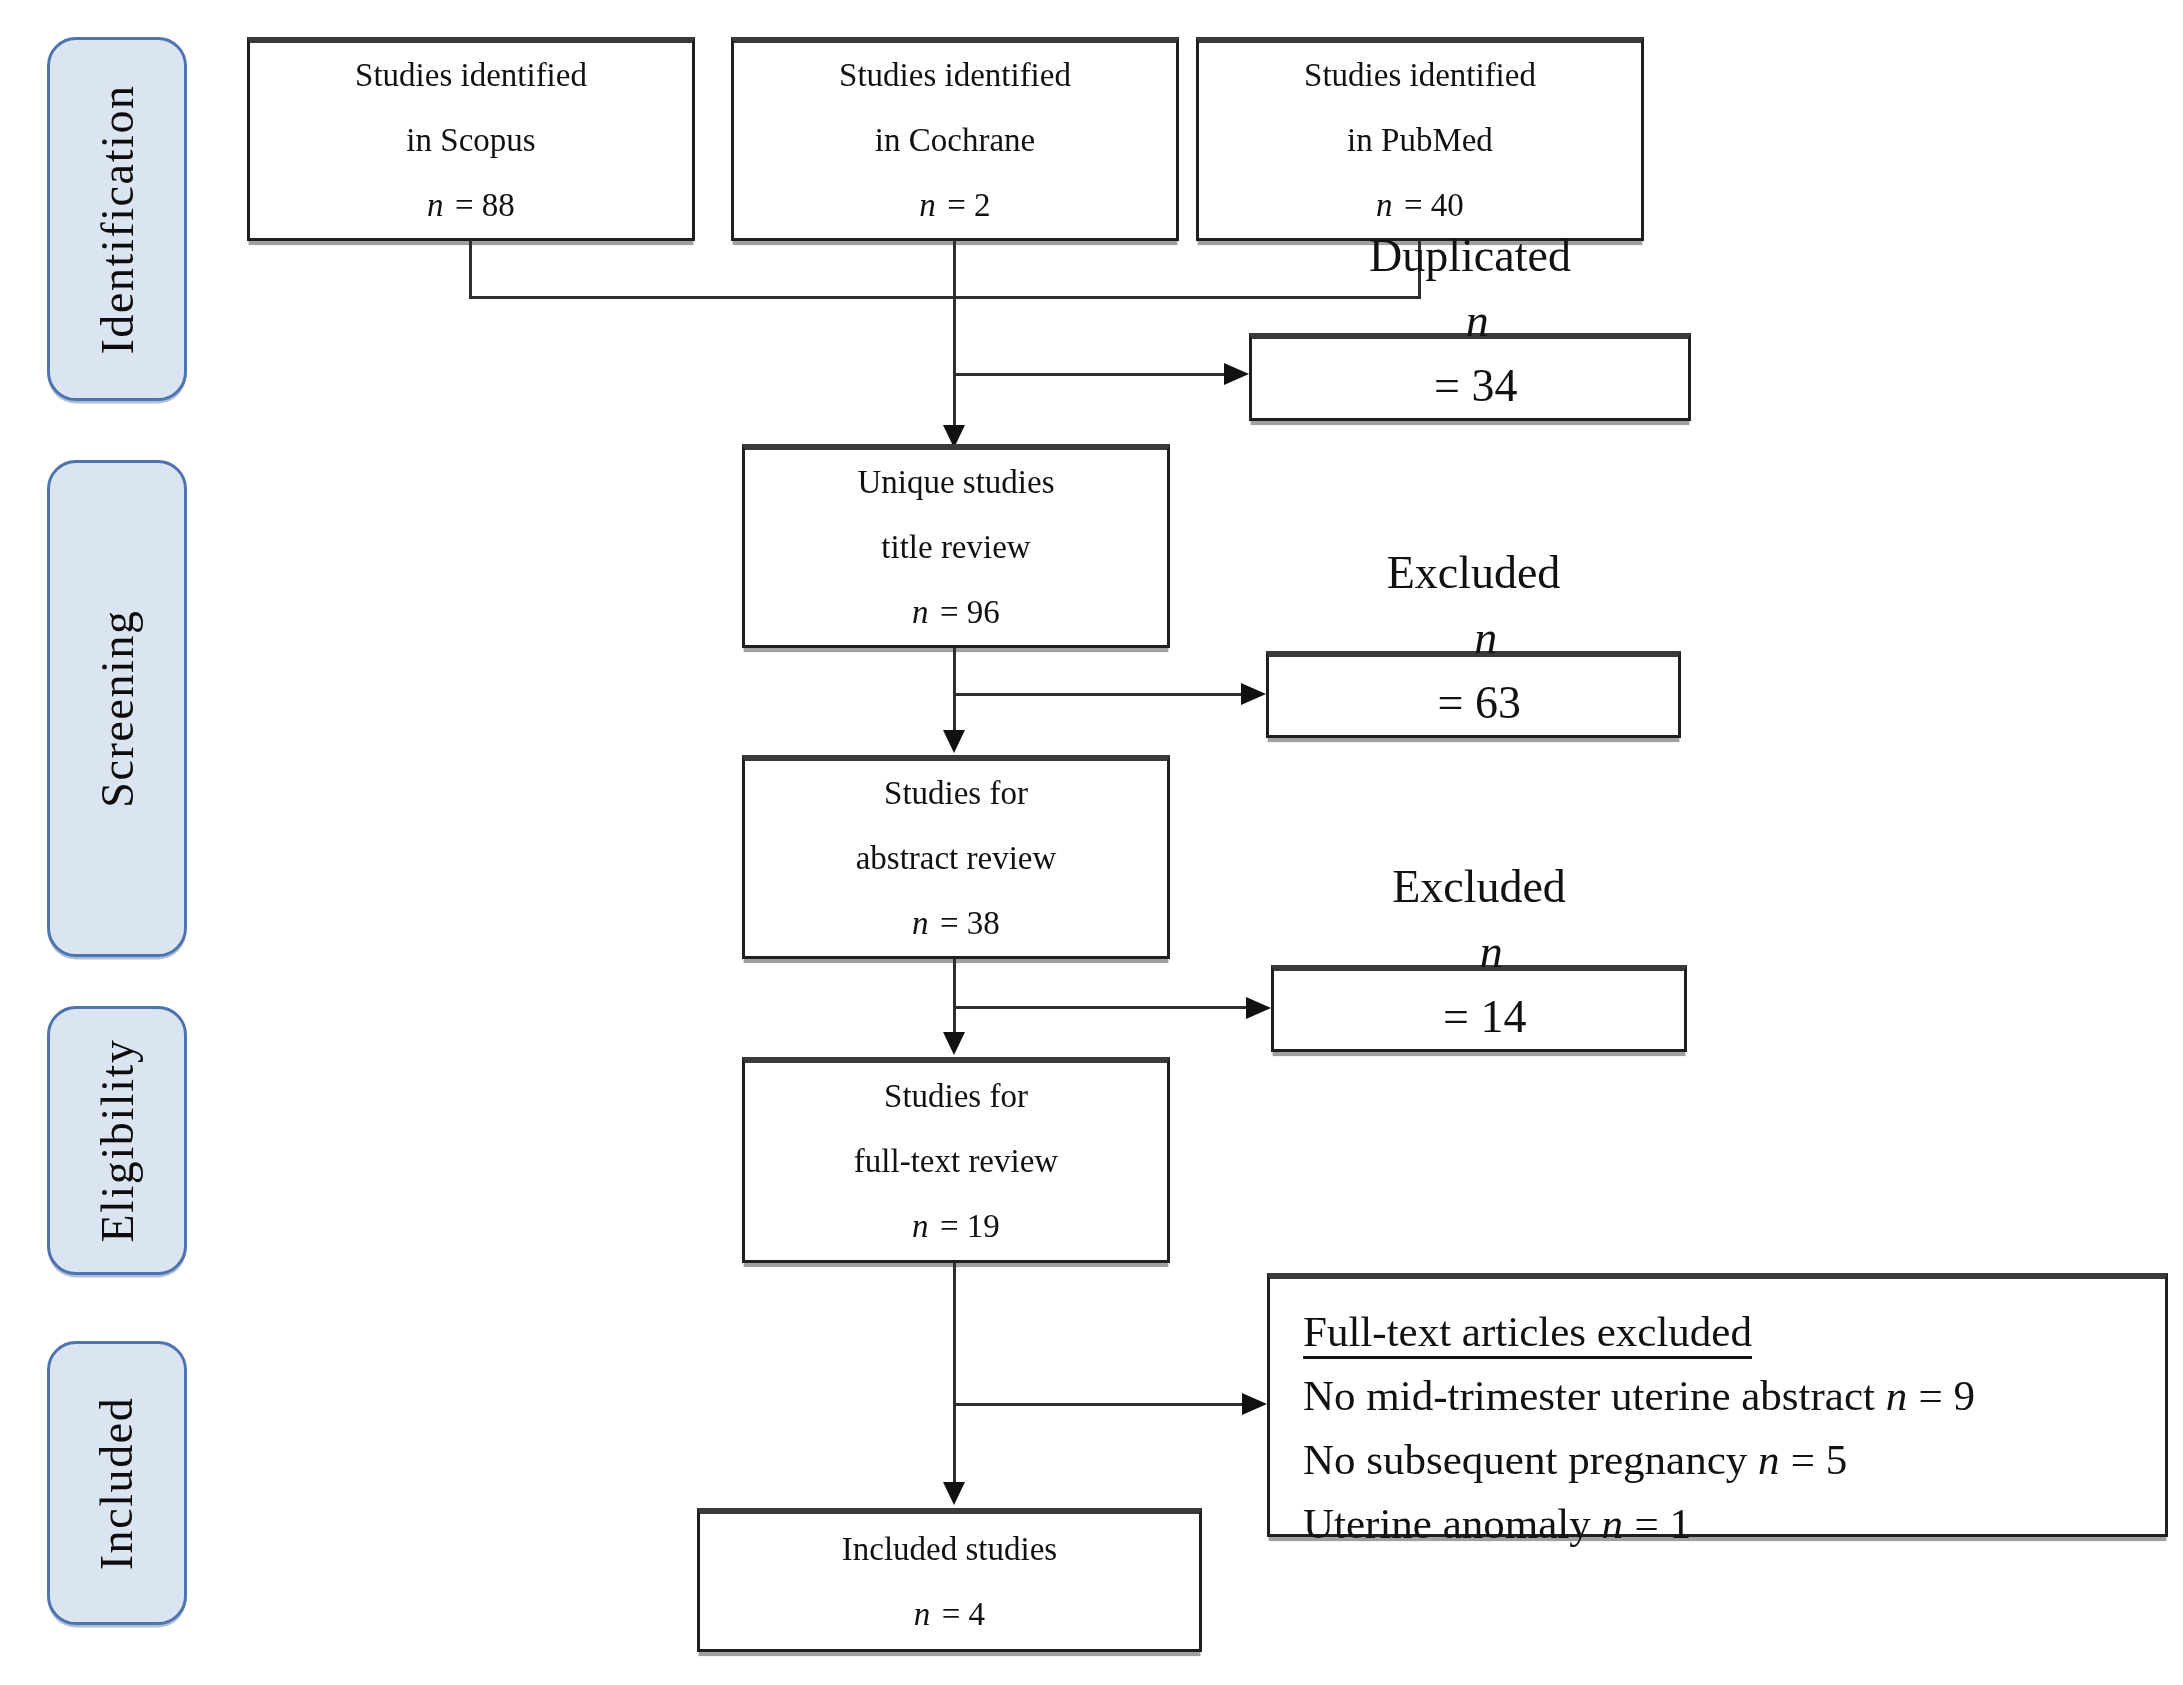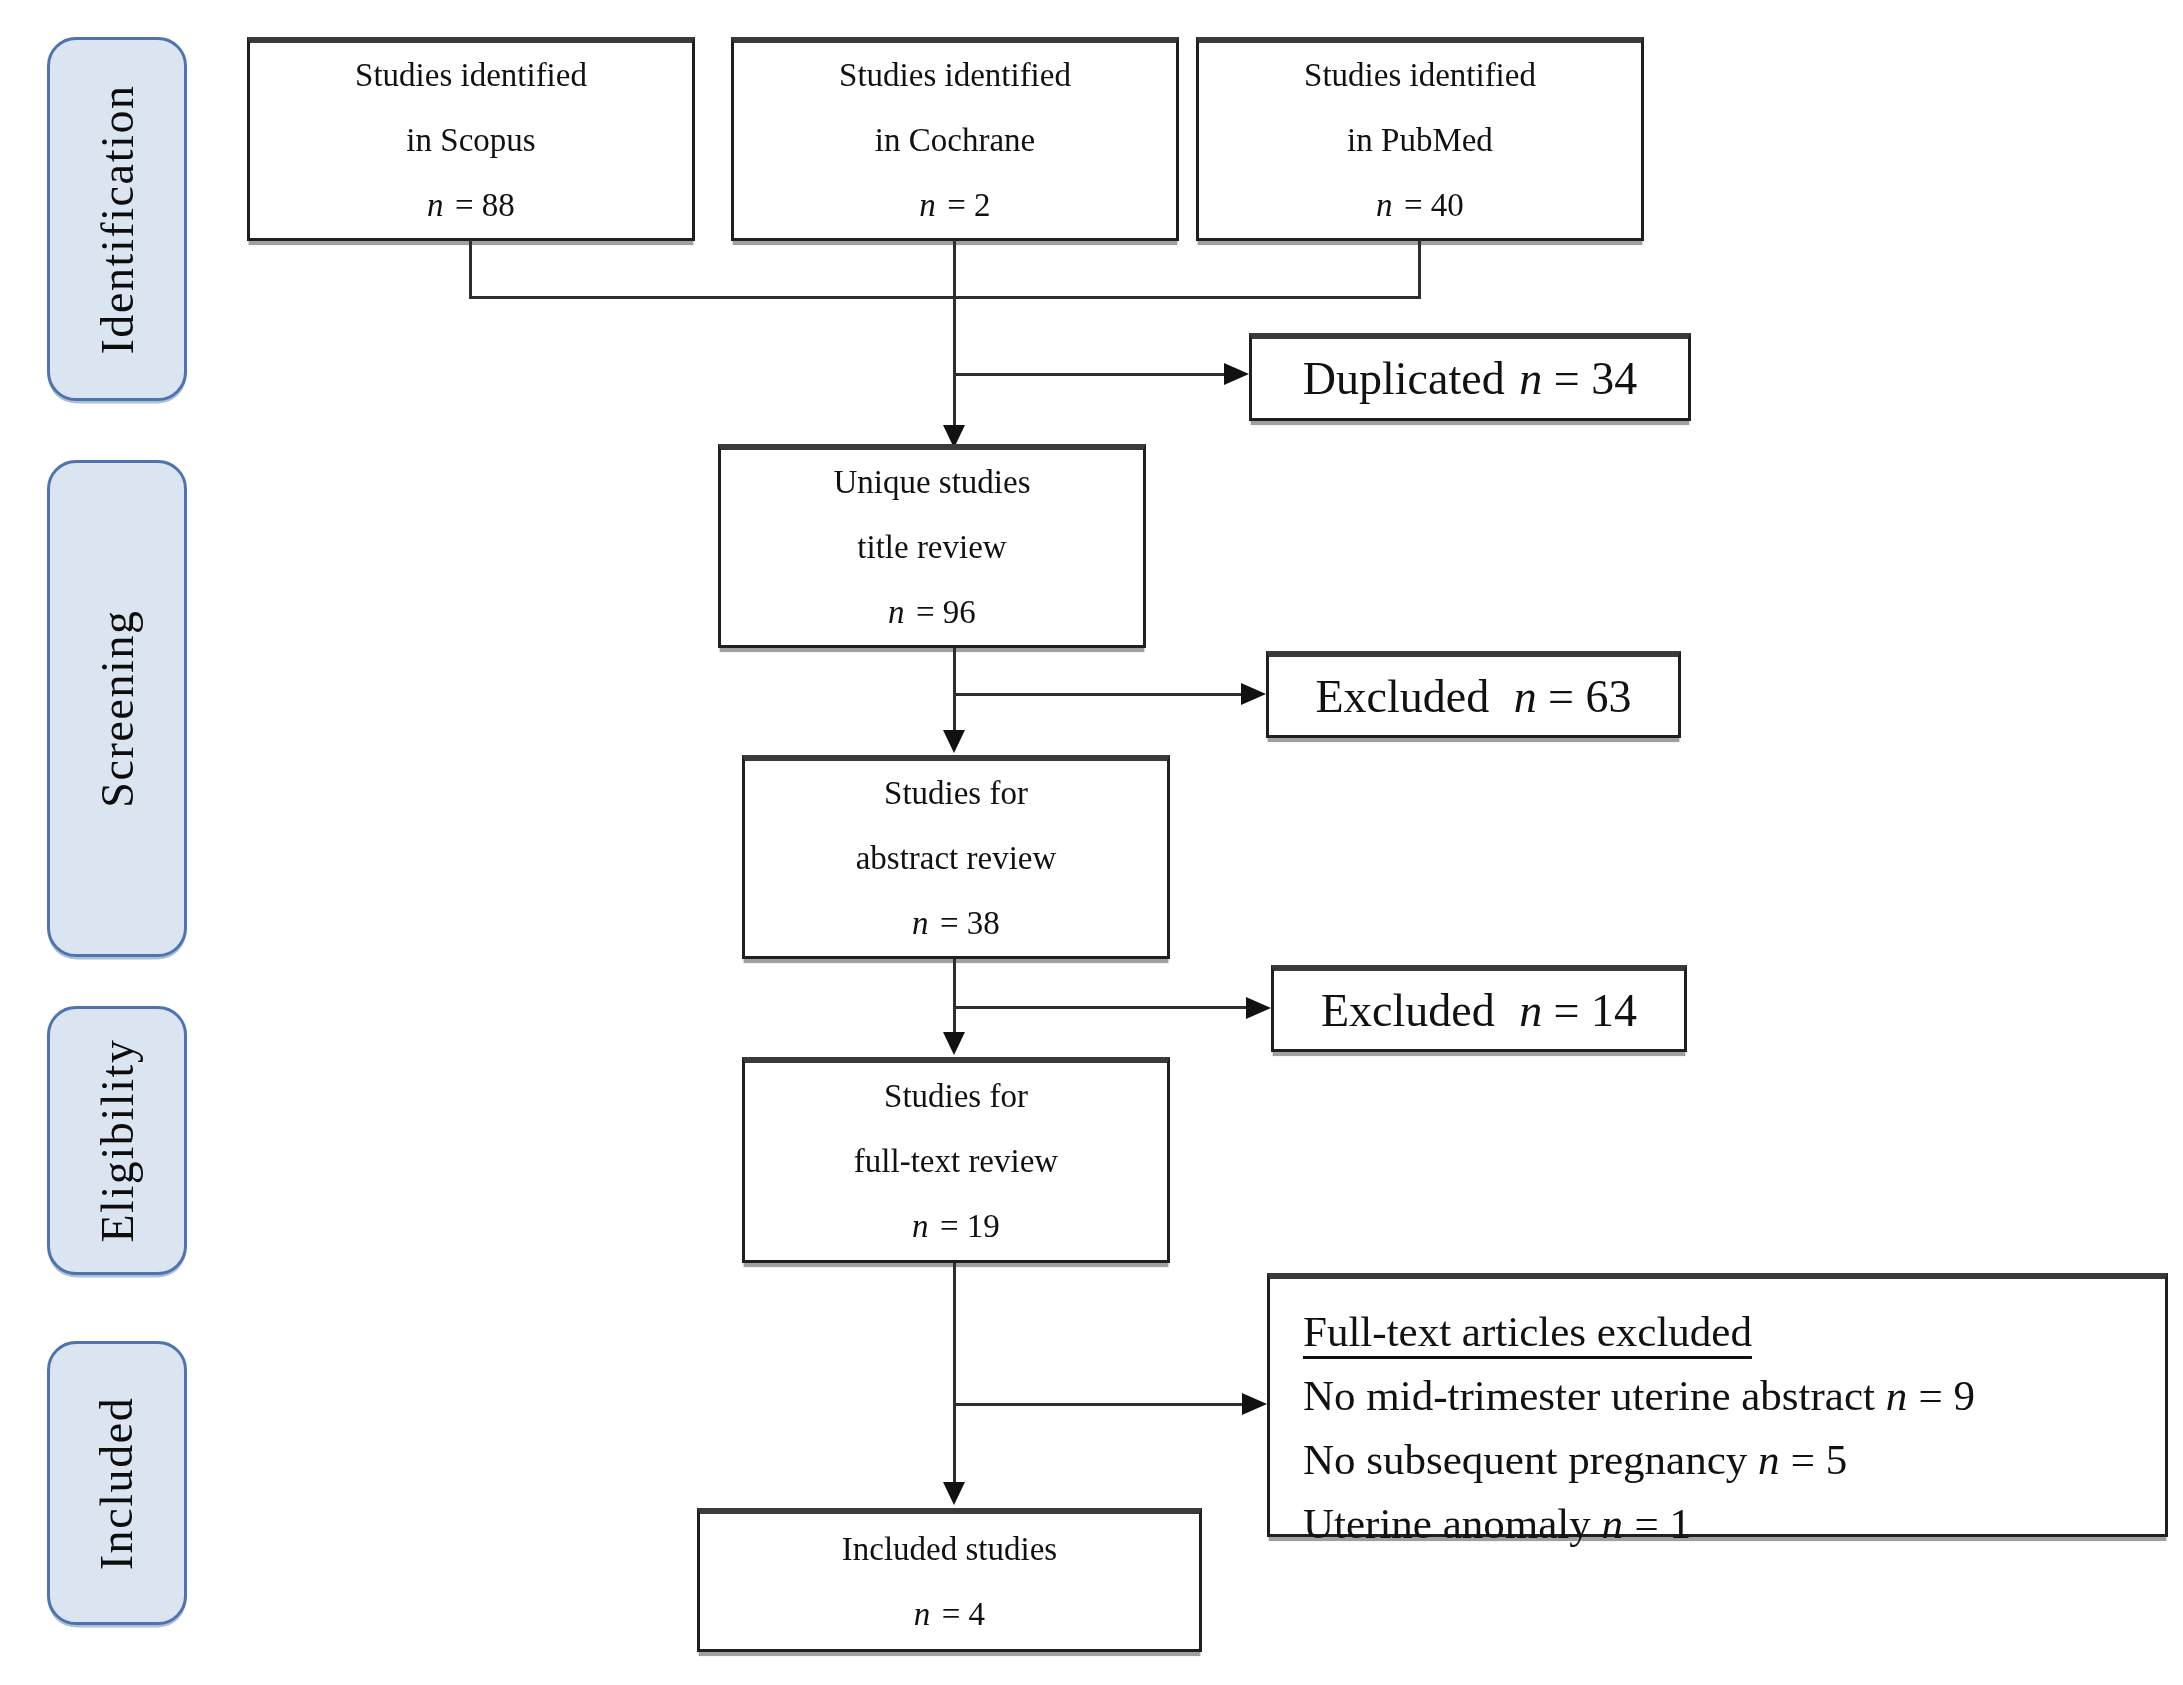--- a/index.html
+++ b/index.html
@@ -52,23 +52,24 @@
     box-shadow: 0 5.7px 0 -1.6px #a0a0a0;
     display: flex;
     flex-direction: column;
     align-items: center;
     justify-content: center;
     text-align: center;
     font-size: 33px;
     line-height: 65px;
   }
   .box.single {
-    flex-direction: row;
+    flex-direction: column;
     font-size: 46px;
     white-space: nowrap;
+    justify-content: flex-end;
   }
   .box .nline i, .box i {
     font-style: italic;
   }
   .eq { margin-left: 11.4px; }
   .nvar-gap { margin-left: 14.7px; }
   .nvar-gap-wide { margin-left: 24.4px; }
 
   
   .box.reasons {
@@ -150,21 +151,21 @@
   <div class="arrow-down" style="left:943px; top:425px;"></div>
 
   <div class="hline" style="left:954px; top:373px; width:271px;"></div>
   <div class="arrow-right" style="left:1224px; top:363px;"></div>
   <div class="box single" style="left:1249px; top:333px; width:442px; height:88px;">
     <span>Duplicated</span>
     <i class="nvar-gap">n</i>
     <span class="eq">= 34</span>
   </div>
 
-  <div class="box" style="left:718px; top:444px; width:428px; height:204px;">
+  <div class="box" style="left:742px; top:444px; width:428px; height:204px;">
     <span>Unique studies</span>
     <span>title review</span>
     <span class="nline"><i>n</i><span class="eq">= 96</span></span>
   </div>
 
   <div class="vline" style="left:953px; top:648px; height:84px;"></div>
   <div class="arrow-down" style="left:943px; top:730px;"></div>
 
   <div class="hline" style="left:954px; top:693px; width:288px;"></div>
   <div class="arrow-right" style="left:1241px; top:683px;"></div>

